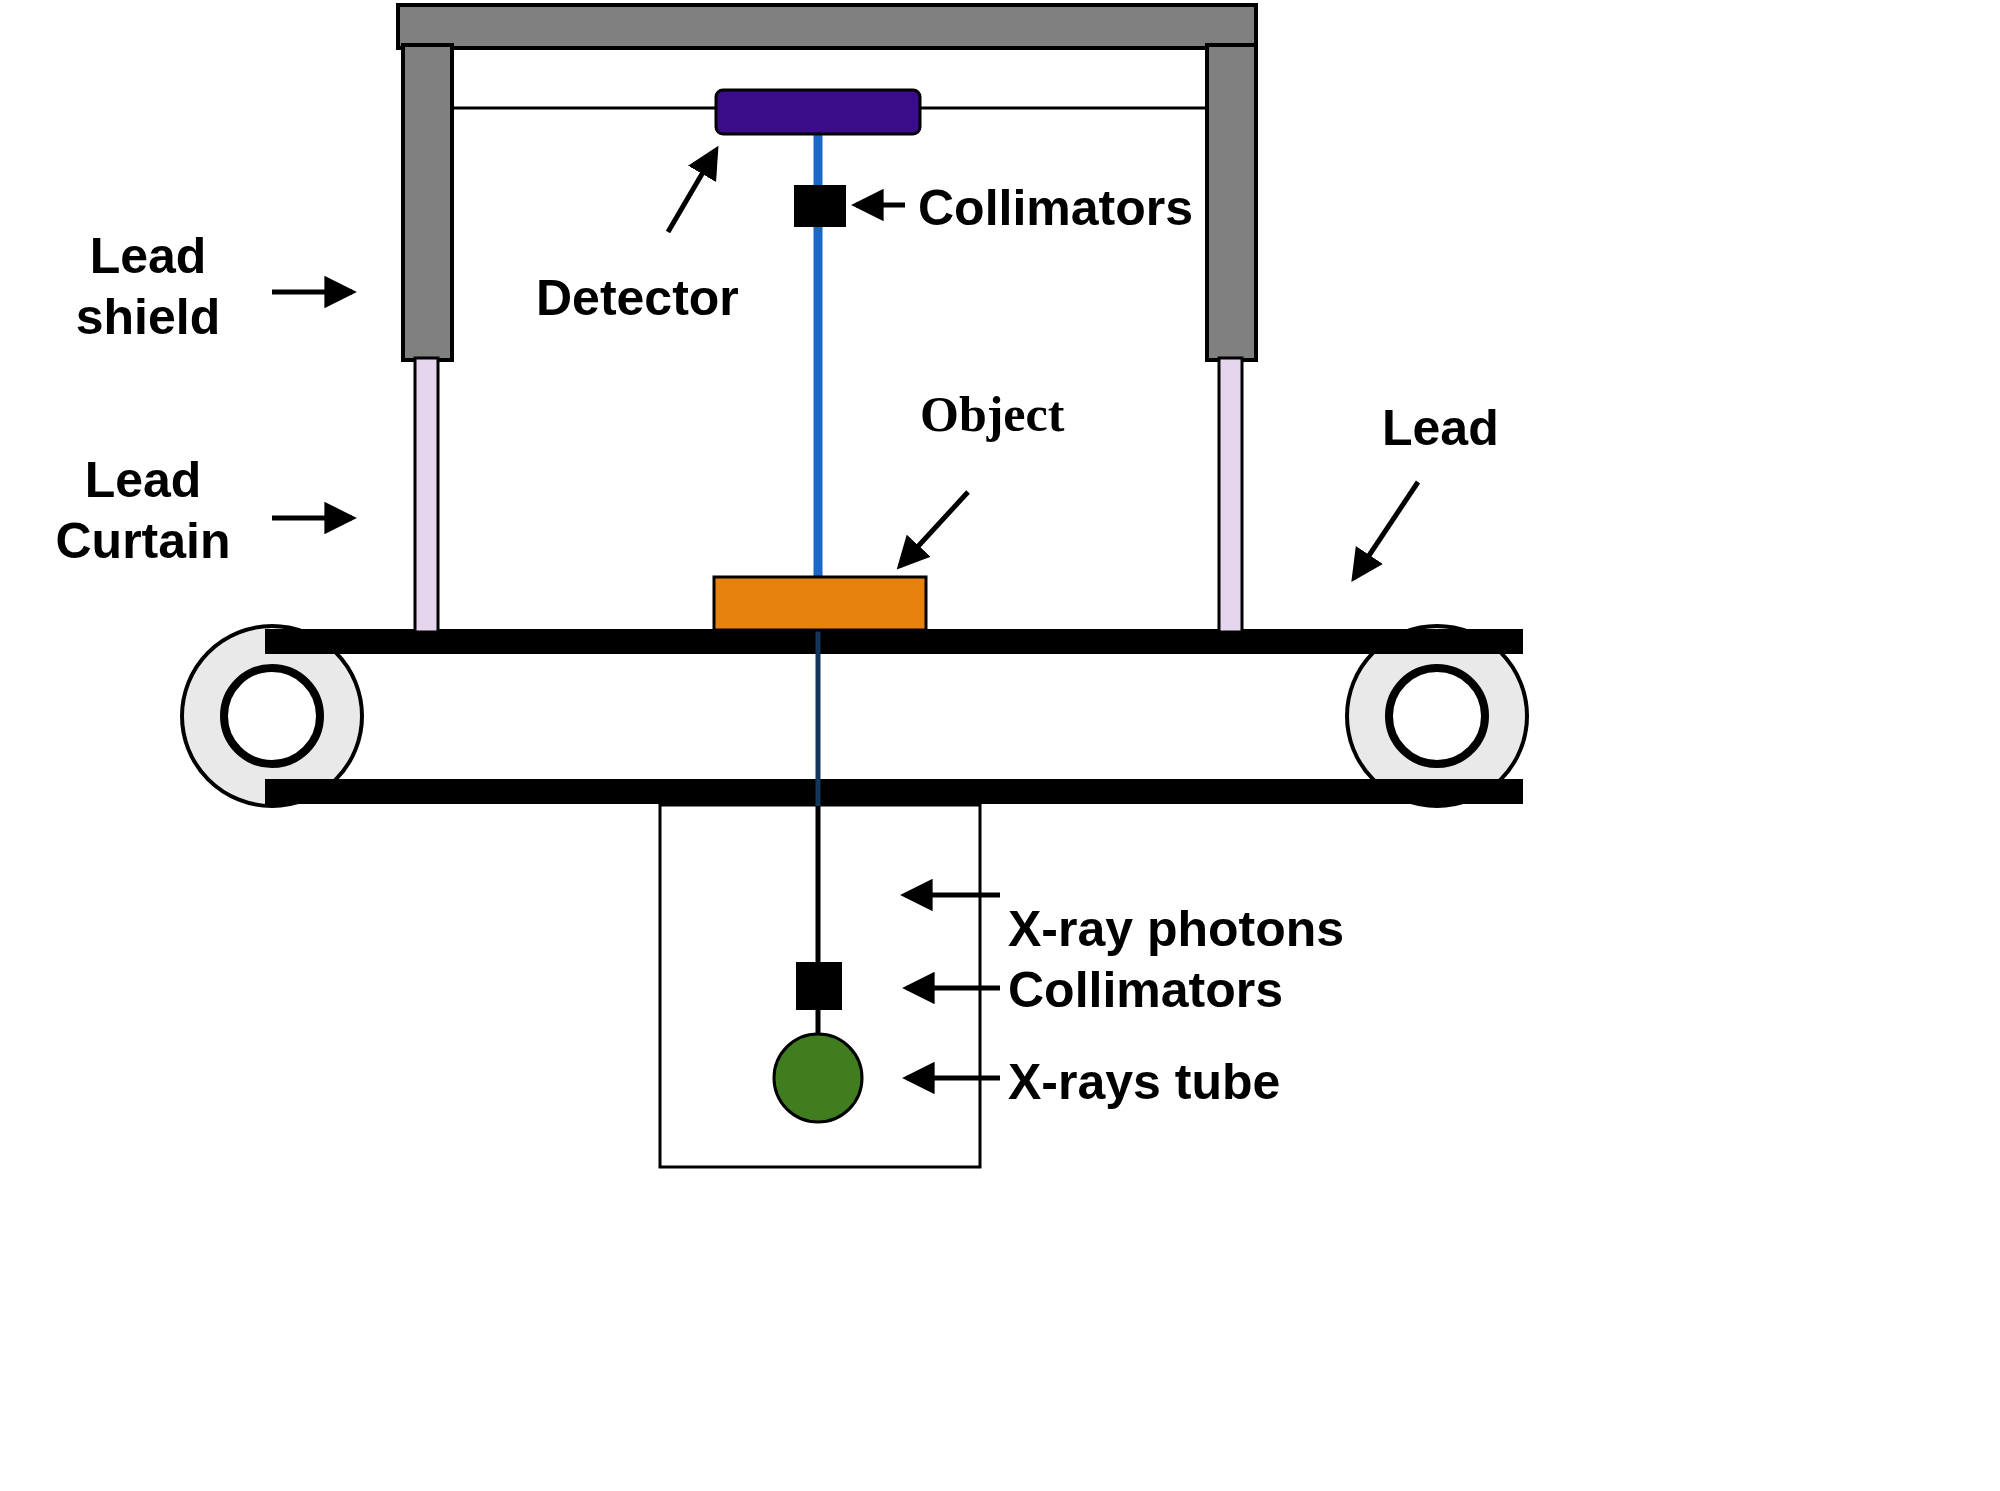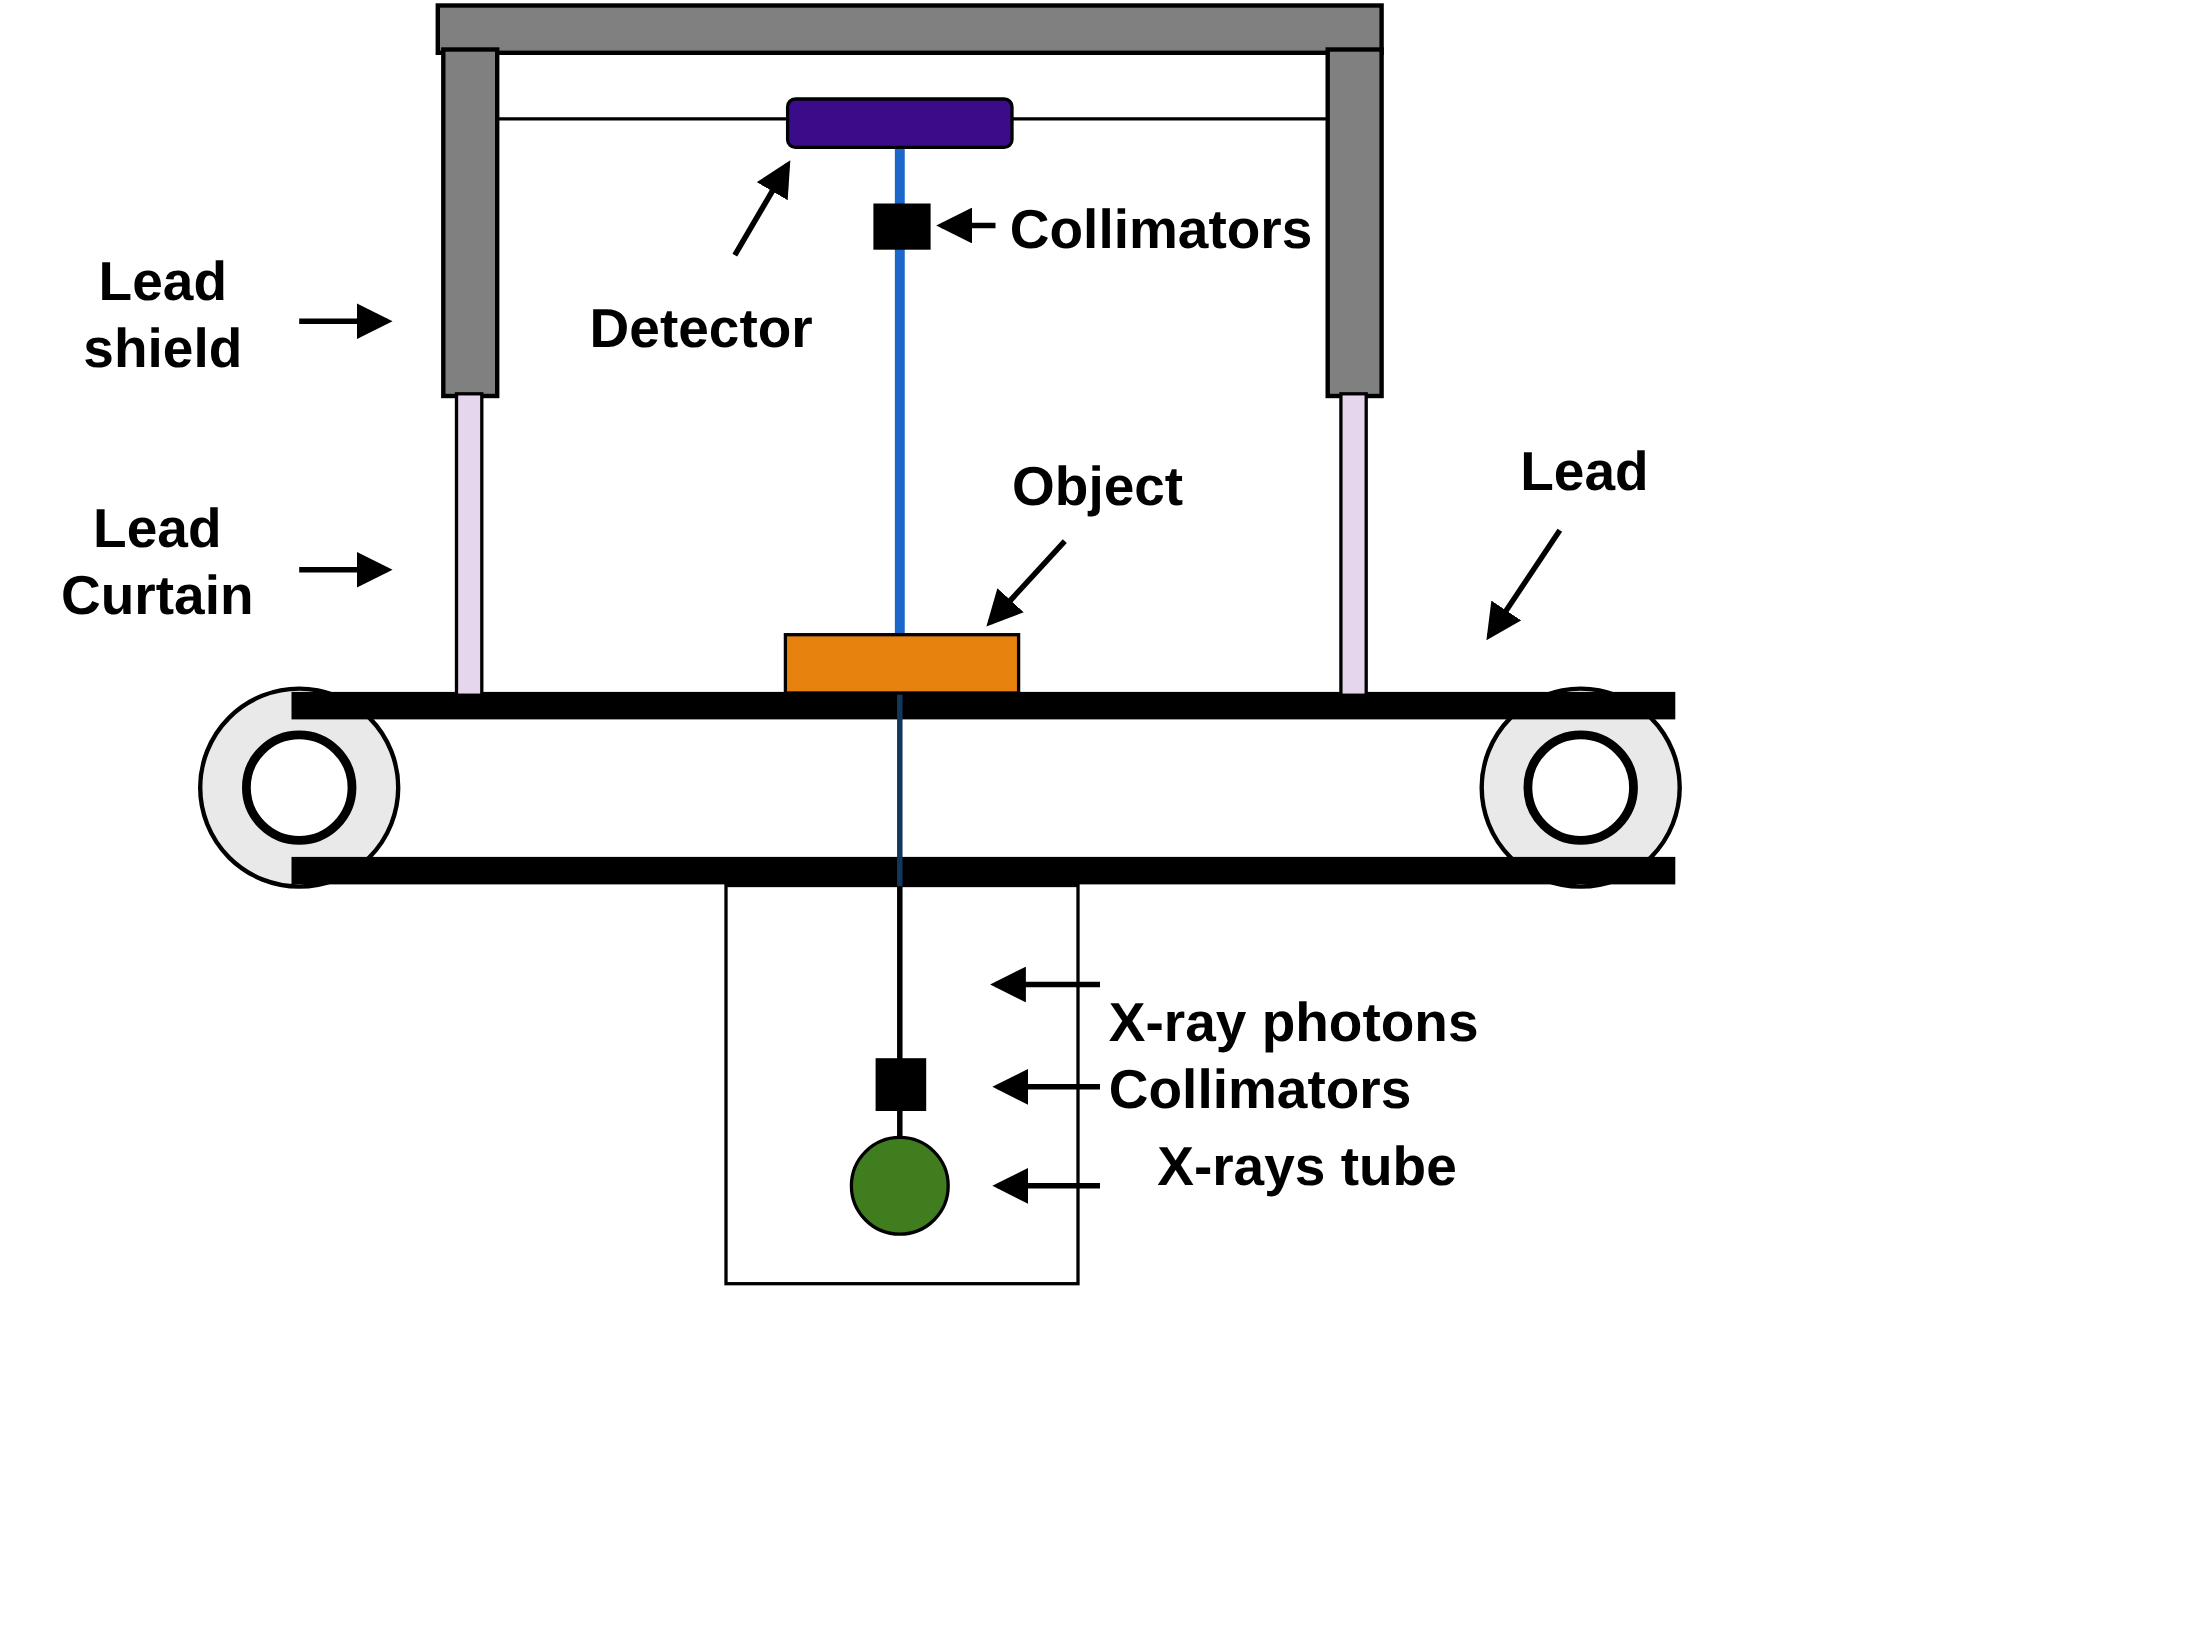--- a/index.html
+++ b/index.html
@@ -89,23 +89,23 @@
   </svg>
 
   <div class="label center" style="left:24px; top:226px; width:248px;">Lead shield</div>
 
   <div class="label center" style="left:12px; top:450px; width:262px;">Lead Curtain</div>
 
   <div class="label" style="left:536px; top:268px;">Detector</div>
 
   <div class="label" style="left:918px; top:178px;">Collimators</div>
 
-  <div class="label" style="left:920px; top:412px;">Object</div>
+  <div class="label" style="left:920px; top:384px;font-family:Liberation Serif, serif;">Object</div>
 
   <div class="label" style="left:1382px; top:398px;">Lead</div>
 
   <div class="label" style="left:1008px; top:899px;">X-ray photons</div>
 
   <div class="label" style="left:1008px; top:960px;">Collimators</div>
 
-  <div class="label" style="left:1008px; top:1030px;margin-left:44px;">X-rays tube</div>
+  <div class="label" style="left:1008px; top:1052px;">X-rays tube</div>
 
 </div>
 
 </body></html>

